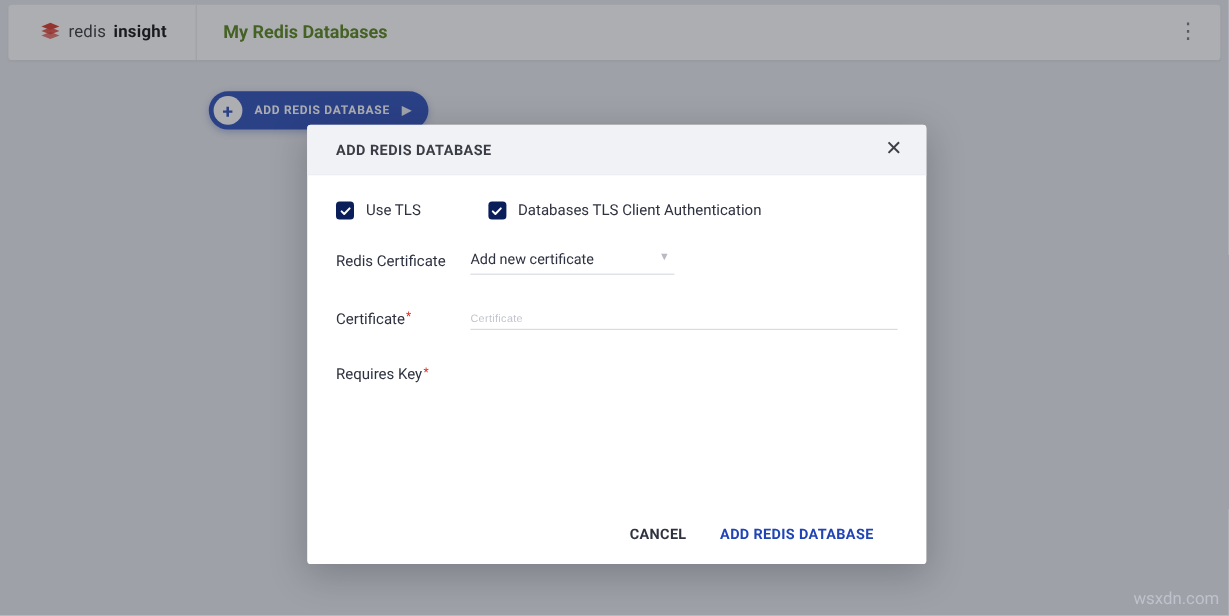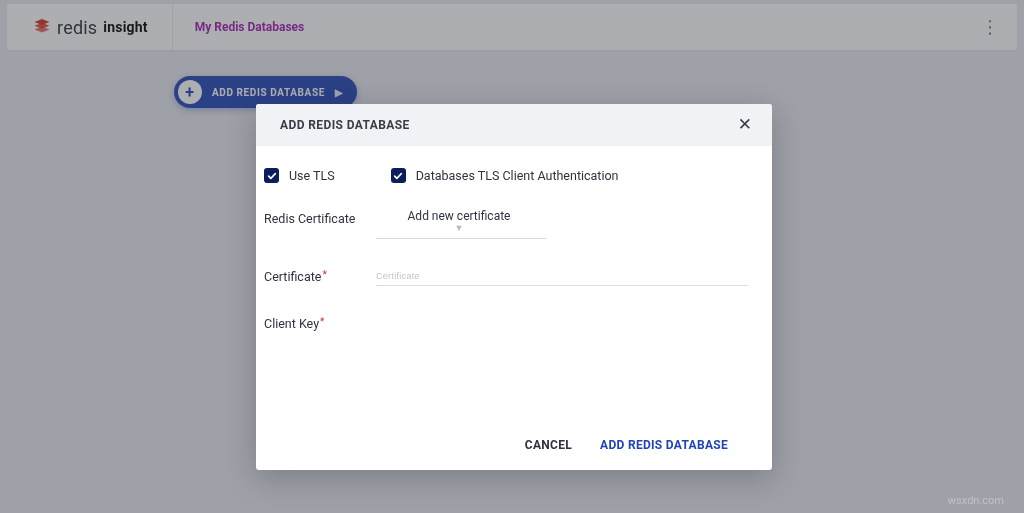--- a/index.html
+++ b/index.html
@@ -14,24 +14,24 @@
     position: relative;
     display: flex;
     align-items: center;
     height: 46px;
     background: #fff;
     border-radius: 3px;
     margin: 4px 7px 0 7px;
     box-shadow: 0 1px 2px rgba(0,0,0,0.04);
   }
   .brand { display:flex; align-items:center; gap:6px; padding: 0 24px 0 26px; border-right:1px solid #e7e9ef; height:100%; }
-  .brand-text1 { font-size:18px; font-weight:400; color:#2a2b31; letter-spacing:.2px; }
+  .brand-text1 { font-size:14px; font-weight:400; color:#2a2b31; letter-spacing:.2px; }
   .brand-text2 { font-size:14px; font-weight:700; color:#000000; letter-spacing:.2px; }
   .brand-icon { display:inline-block; }
-  .page-title { font-size:12px; font-weight:700; color:#a21caf; padding-left:22px; }
+  .page-title { font-size:15px; font-weight:700; color:#4d7c0f; padding-left:22px; }
   .kebab { margin-left:auto; padding:0 18px; color:#6b6e7b; font-size:18px; line-height:1; cursor:pointer; letter-spacing: 0; }
 
   
   .pill-wrap { position:absolute; left:174px; top:76px; z-index:10; }
   .pill {
     display:flex; align-items:center; gap:10px;
     background:#2044b5; color:#fff; border-radius:18px;
     height:32px; padding:0 14px 0 4px; font-size:10px; font-weight:700;
     letter-spacing: .6px; box-shadow:0 2px 6px rgba(32,68,181,.35);
     cursor:pointer;
@@ -49,21 +49,21 @@
     z-index:100; display:flex; flex-direction:column; overflow:hidden;
   }
   .modal-header {
     display:flex; align-items:center; justify-content:space-between;
     background:#f1f2f5; height:42px; padding:0 14px 0 24px;
     border-bottom:1px solid #eceef3;
   }
   .modal-title { font-size:12px; font-weight:700; letter-spacing:.4px; color:#3a3c46; }
   .close-x { font-size:17px; color:#3d3f49; cursor:pointer; padding:4px 6px; line-height:1; }
 
-  .modal-body { flex:1; padding: 22px 24px 0 8px; overflow:hidden; font-size:12.5px; color:#2f3240; }
+  .modal-body { flex:1; padding: 22px 24px 0 24px; overflow:hidden; font-size:12.5px; color:#2f3240; }
 
   .row { display:flex; align-items:flex-start; margin-bottom:24px; }
   .row.checks { gap:56px; margin-bottom:26px; }
   .check { display:flex; align-items:center; gap:10px; cursor:pointer; }
   .chkbox {
     width:15px; height:15px; border-radius:3px; background:#0a1e5a;
     display:flex; align-items:center; justify-content:center;
   }
   .chkbox svg { width:10px; height:10px; }
   .check-label { font-size:12.5px; color:#2f3240; }
@@ -74,34 +74,34 @@
   .field-input-wrap { flex:1; }
   .underline-input {
     width:100%; border:none; border-bottom:1px solid #d9dbe3; background:transparent;
     font-size:12px; color:#2f3240; padding:3px 0 5px 0; outline:none;
   }
   .underline-input::placeholder { color:#b7bac5; font-weight:400; }
   .underline-input.tiny::placeholder { font-size:9px; letter-spacing:.3px; color:#c2c4cd; }
   .underline-input.tiny { font-size:9px; padding-bottom:4px; }
 
   .select-visual {
-    display:flex; align-items:center; justify-content:space-between;
+    display:flex; align-items:flex-start; justify-content:space-between;
     border-bottom:1px solid #d9dbe3; width:170px; padding:0 4px 5px 0;
-    cursor:pointer; font-size:12px; color:#2f3240;flex-direction:column;
+    cursor:pointer; font-size:12px; color:#2f3240;
   }
   .select-visual .caret { color:#b7bac5; font-size:9px; }
 
   .modal-footer {
     display:flex; justify-content:flex-end; align-items:center; gap:28px;
     padding: 10px 44px 18px 0; font-size:12px; font-weight:700; letter-spacing:.3px;
   }
   .btn-cancel { color:#2f3240; cursor:pointer; }
   .btn-submit { color:#2044b5; cursor:pointer; }
 
-  .watermark { position:absolute; right:20px; bottom:6px; font-size:11px; color:#bfc2cc; z-index:200; }
+  .watermark { position:absolute; right:8px; bottom:6px; font-size:14px; color:#bfc2cc; z-index:200; }
 </style>
 </head>
 <body>
 
 <div class="topbar">
   <div class="brand">
     <span class="brand-icon">
       <svg width="18" height="18" viewBox="0 0 24 24">
           <g fill="#d82c20">
             <polygon points="2,8 12,4 22,8 12,12"></polygon>
@@ -166,21 +166,21 @@
 
 
     <div class="field-row">
       <div class="field-label"><span>Certificate</span><span class="req">*</span></div>
       <div class="field-input-wrap">
         <input class="underline-input tiny" placeholder="Certificate" style="">
       </div>
     </div>
 
     <div class="field-row" style="margin-bottom:10px">
-      <div class="field-label"><span>Client Key</span><span class="req">*</span></div>
+      <div class="field-label"><span>Requires Key</span><span class="req">*</span></div>
     </div>
 
   </div>
 
   <div class="modal-footer">
     <span class="btn-cancel">CANCEL</span>
     <span class="btn-submit">ADD REDIS DATABASE</span>
   </div>
 </div>
 

